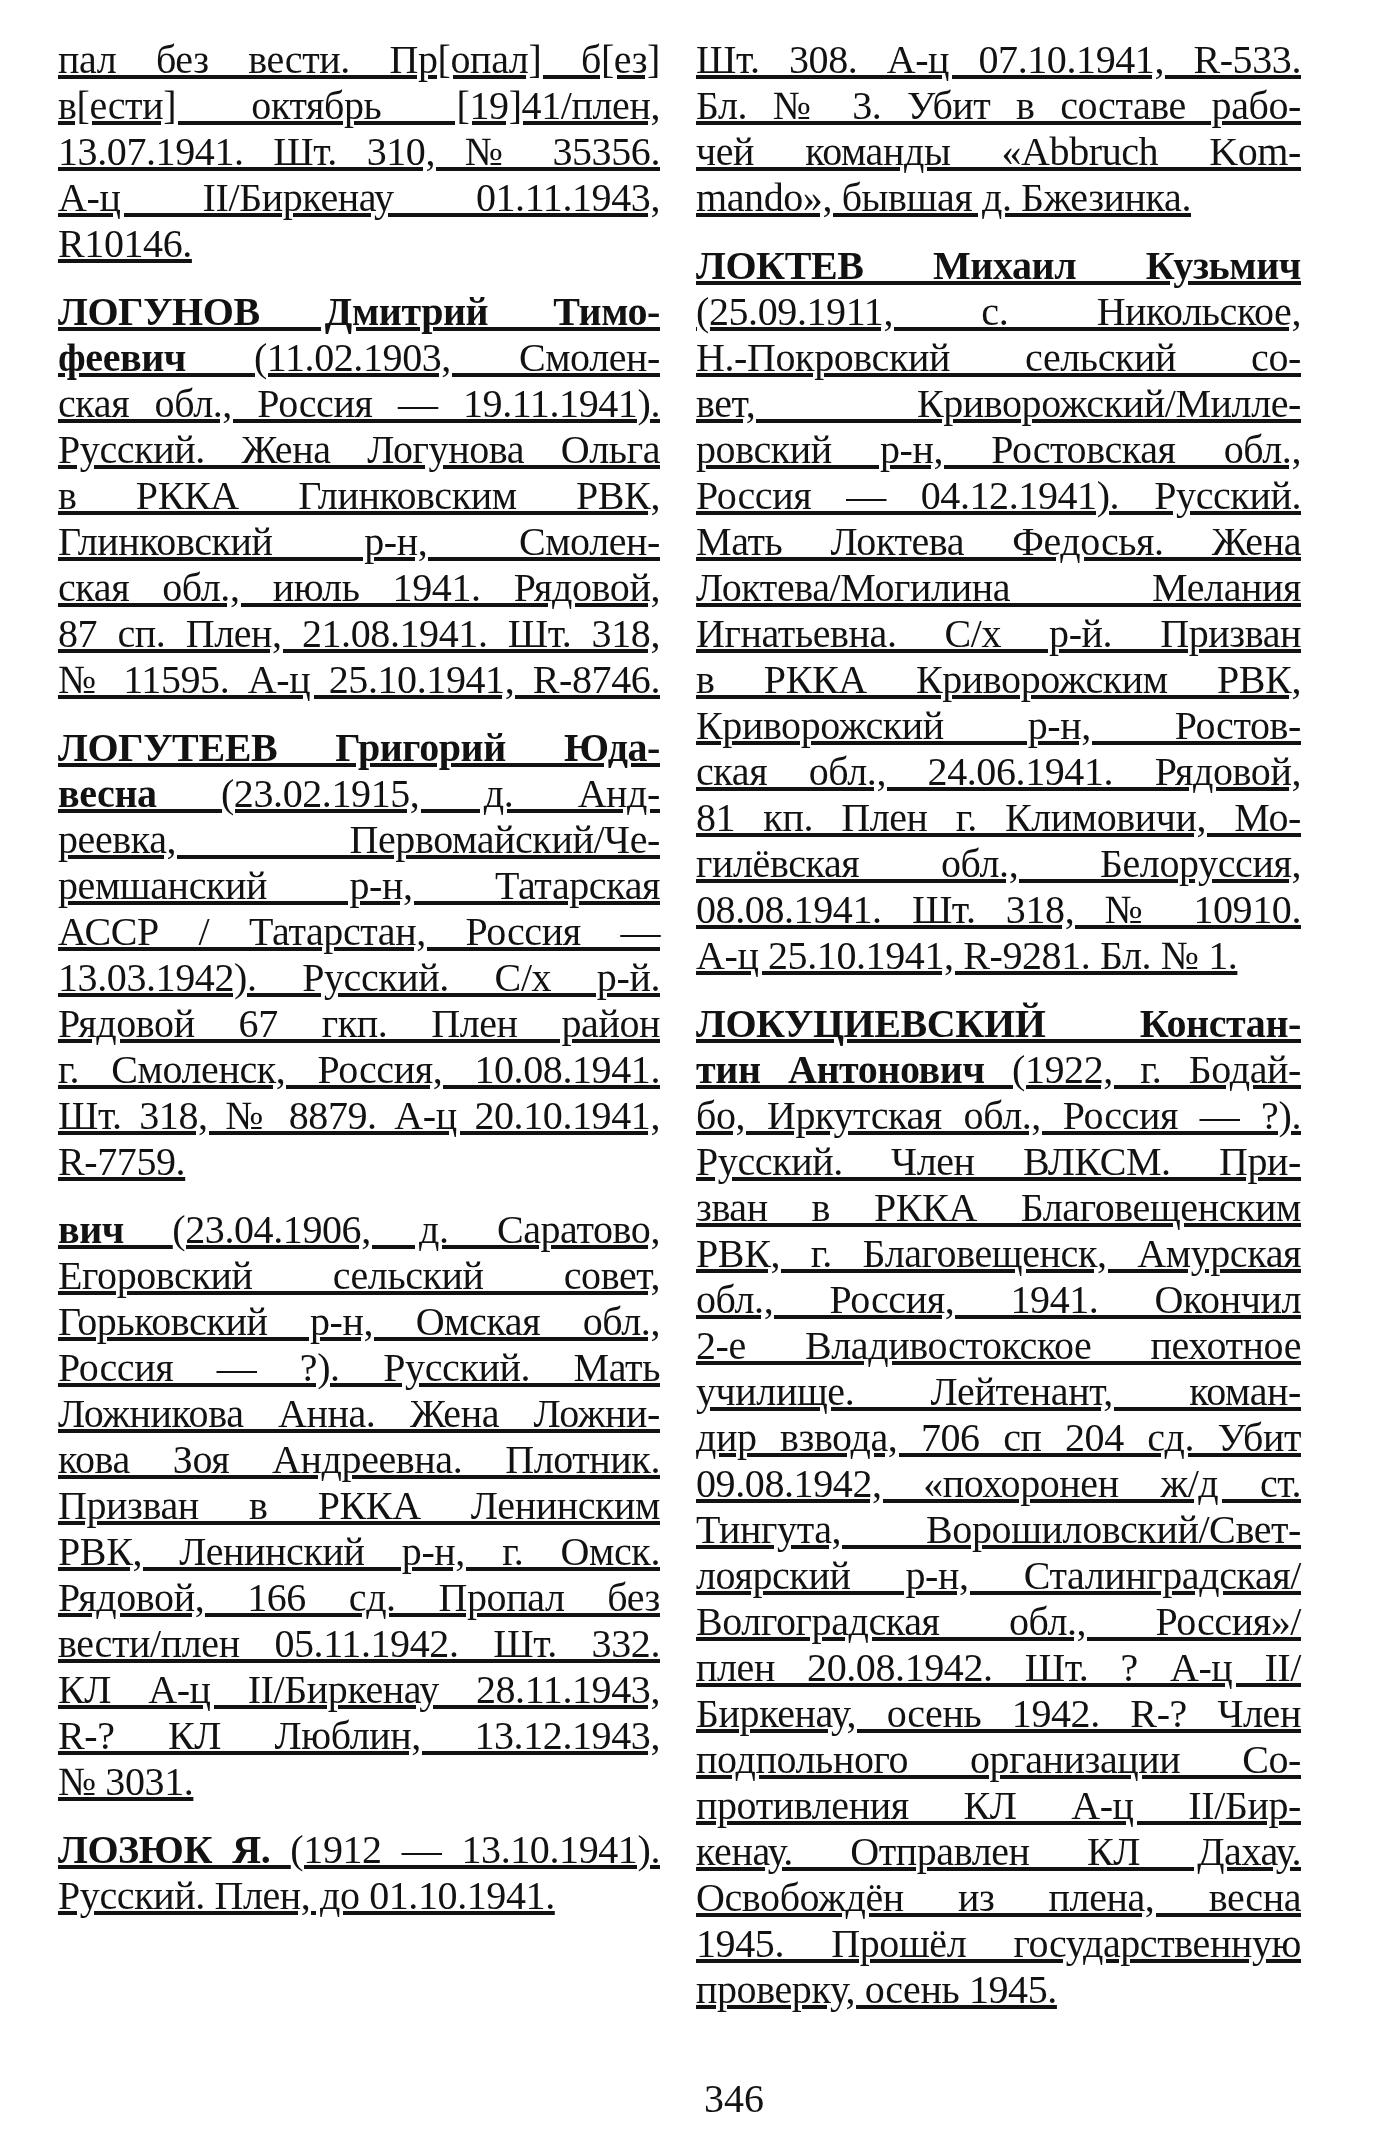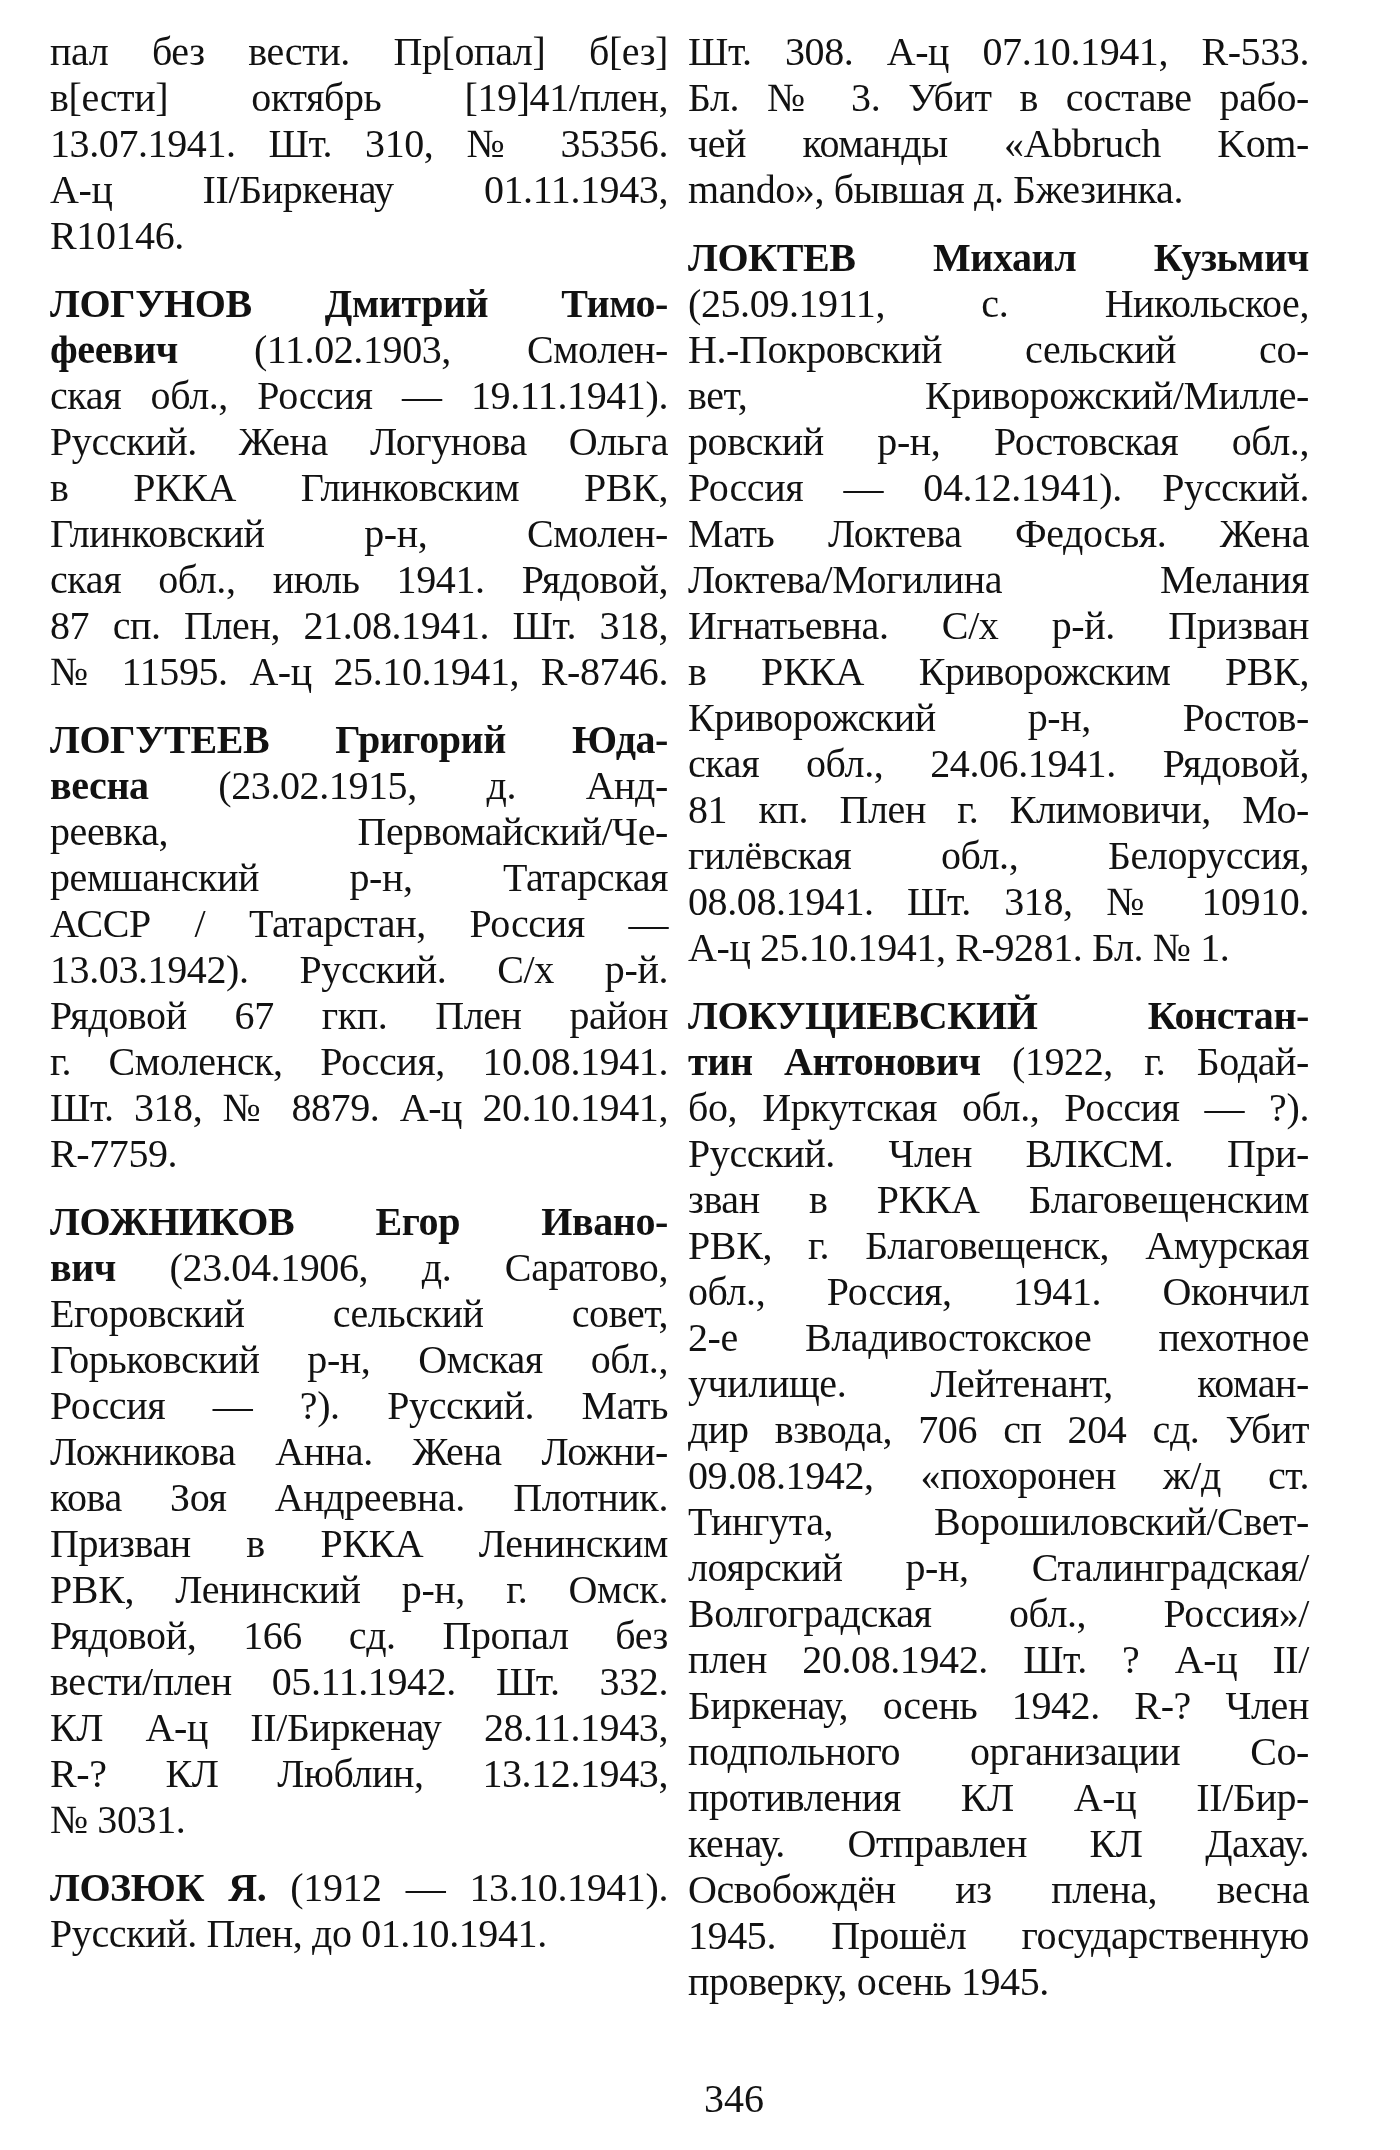--- a/index.html
+++ b/index.html
@@ -18,21 +18,21 @@
   }
   .column {
     position: absolute;
     top: 25px;
     font-size: 40px;
     line-height: 46px;
     letter-spacing: -0.4px;
   }
   #col-0 { left: 46px;  width: 626px; }
   #col-1 { left: 684px; width: 629px; }
-  .para { margin: 4px; }
+  .para { margin: 12px; text-decoration: underline; }
   .para + .para { margin-top: 22px; }
   .line {
     text-align: justify;
     text-align-last: justify;
   }
   .line.last {
     text-align-last: left;
   }
   .line b { font-weight: bold; }
   .page-number {
@@ -75,21 +75,20 @@
         <div class="line">реевка, Первомайский/Че-</div>
         <div class="line">ремшанский р-н, Татарская</div>
         <div class="line">АССР / Татарстан, Россия —</div>
         <div class="line">13.03.1942). Русский. С/х р-й.</div>
         <div class="line">Рядовой 67 гкп. Плен район</div>
         <div class="line">г. Смоленск, Россия, 10.08.1941.</div>
         <div class="line">Шт. 318, № 8879. А-ц 20.10.1941,</div>
         <div class="line last">R-7759.</div>
       </div>
       <div class="para">
-        <div class="line"><b>ЛОЖНИКОВ Егор Ивано-</b></div>
         <div class="line"><b>вич </b>(23.04.1906, д. Саратово,</div>
         <div class="line">Егоровский сельский совет,</div>
         <div class="line">Горьковский р-н, Омская обл.,</div>
         <div class="line">Россия — ?). Русский. Мать</div>
         <div class="line">Ложникова Анна. Жена Ложни-</div>
         <div class="line">кова Зоя Андреевна. Плотник.</div>
         <div class="line">Призван в РККА Ленинским</div>
         <div class="line">РВК, Ленинский р-н, г. Омск.</div>
         <div class="line">Рядовой, 166 сд. Пропал без</div>
         <div class="line">вести/плен 05.11.1942. Шт. 332.</div>

